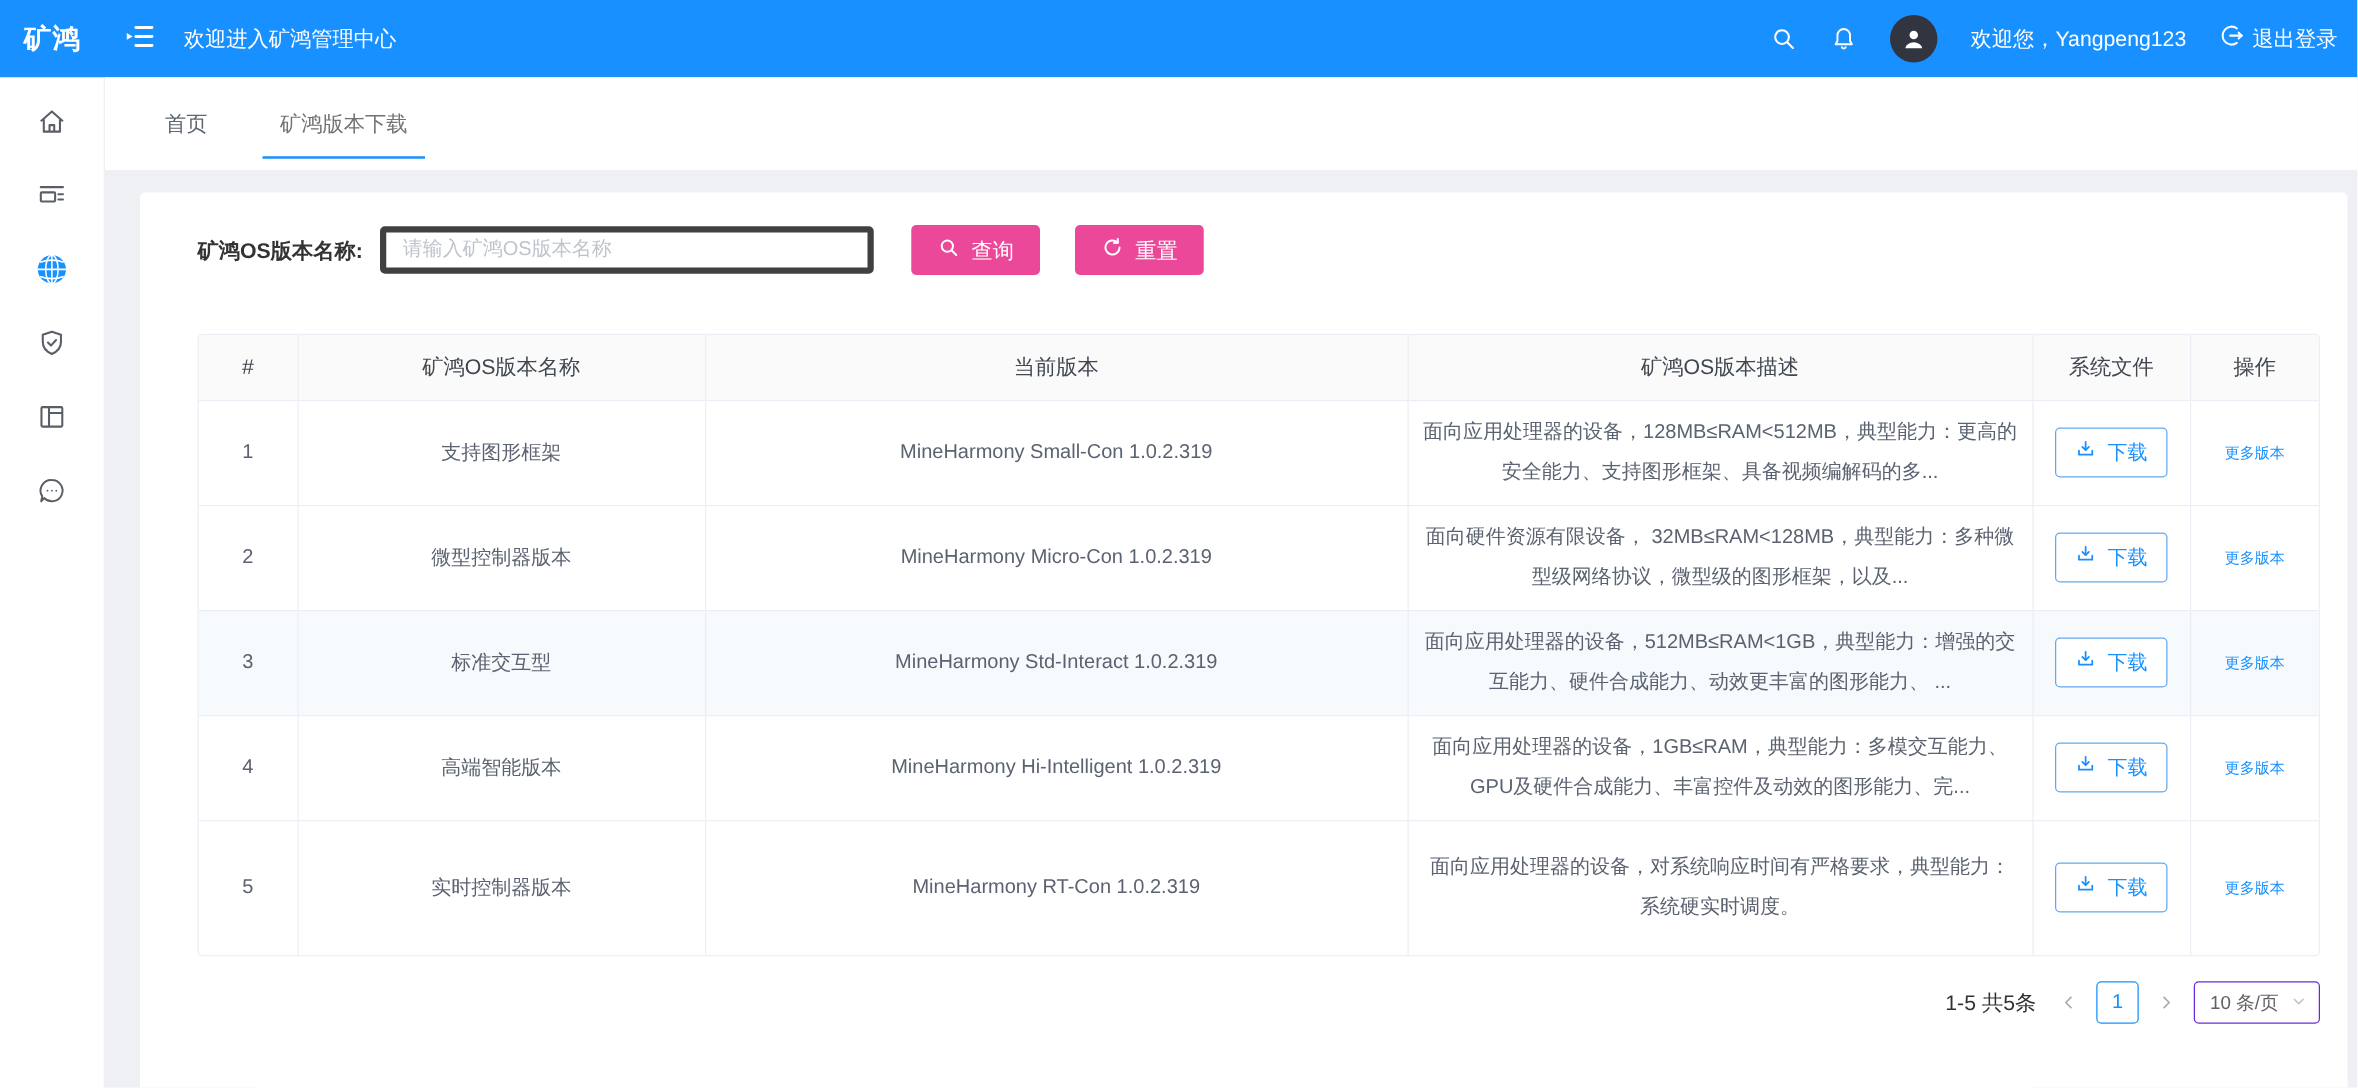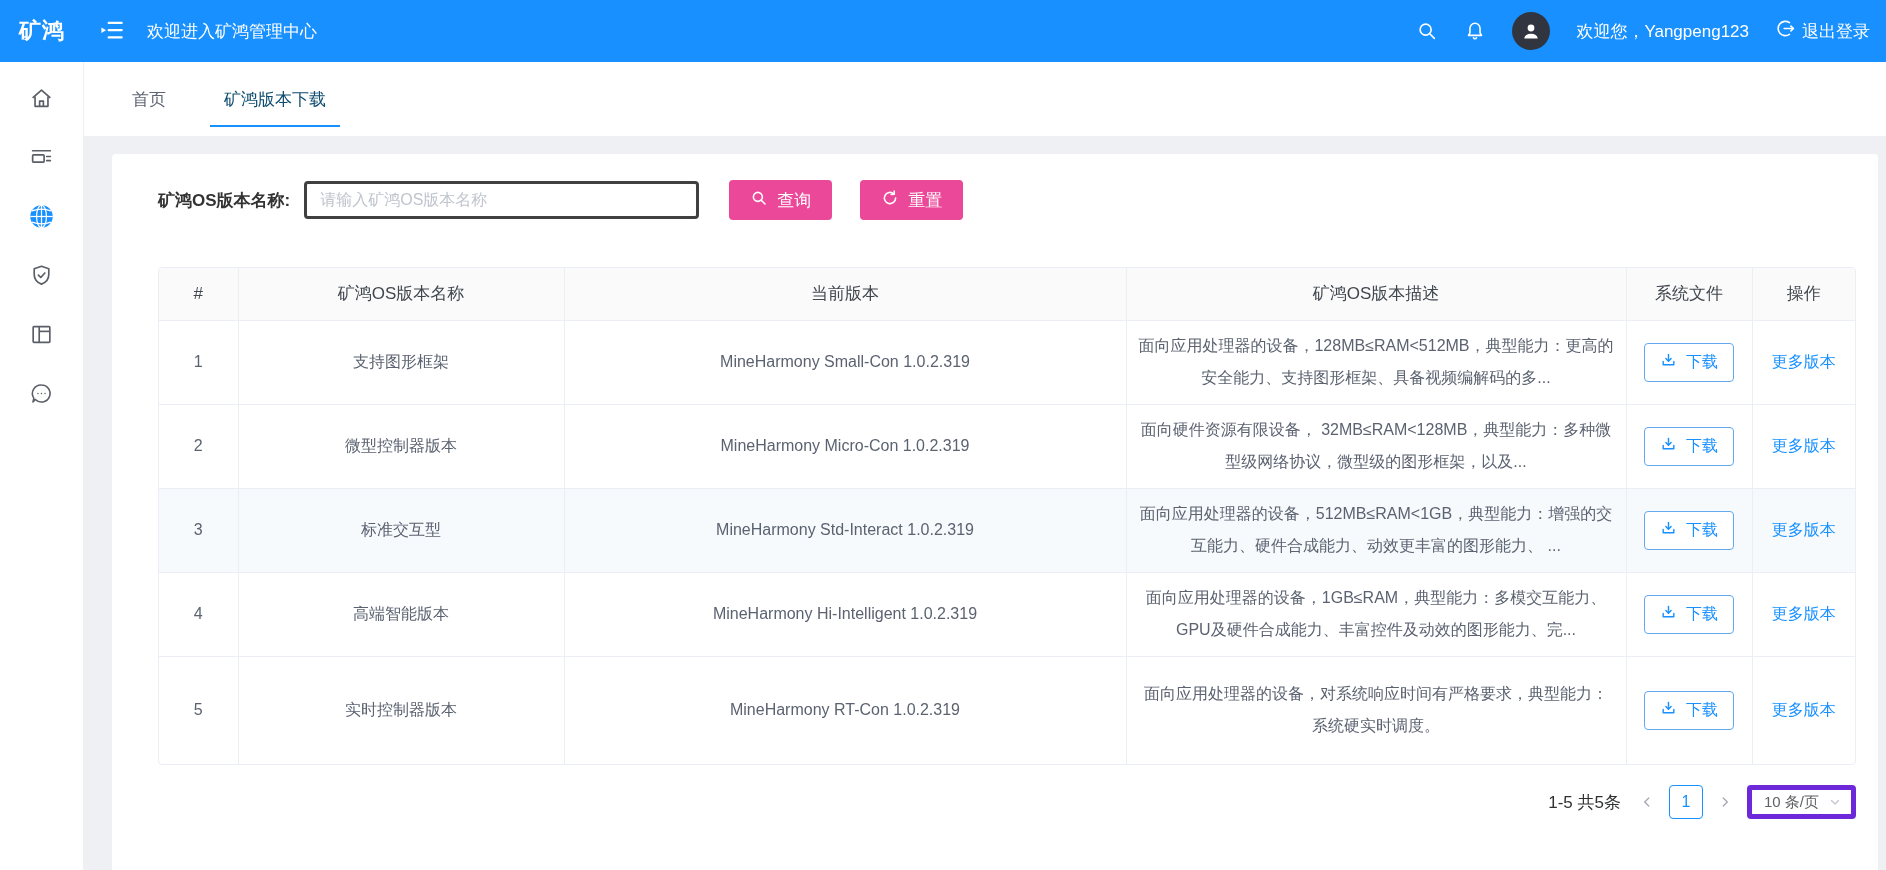--- a/index.html
+++ b/index.html
@@ -22,32 +22,32 @@
   .sidebar { width:84px; background:#fff; border-right:1px solid #f0f0f0;
     display:flex; flex-direction:column; align-items:center; padding-top:26px; gap:35px; }
   .side-item { width:24px; height:24px; display:flex; align-items:center; justify-content:center; cursor:pointer; }
   .main { flex:1; display:flex; flex-direction:column; background:#eef0f4; }
 
   
   .tabbar { height:74px; background:#fff; display:flex; align-items:center; }
   .tab { position:relative; height:100%; display:flex; align-items:center;
     font-size:17px; color:#5f6673; cursor:pointer; }
   .tab-home { margin-left:48px; }
-  .tab-active { margin-left:58px; color:#0c4a6e; }
+  .tab-active { margin-left:58px; color:#737373; }
   .tab-active::after { content:""; position:absolute; left:-14px; right:-14px; bottom:9px;
     height:2px; background:#1890ff; }
 
   
   .content { flex:1; padding:18px 8px 0 28px; }
   .card { background:#fff; border-radius:4px; height:100%; padding:0 22px 0 46px; }
 
   
   .filter-row { display:flex; align-items:center; padding-top:26px; }
   .filter-label { font-size:17px; color:#333; font-weight:600; }
-  .filter-input { width:395px; height:38px; margin-left:14px; border:3px solid #404040;
+  .filter-input { width:395px; height:38px; margin-left:14px; border:5px solid #404040;
     border-radius:4px; padding:0 13px; font-size:16px; color:#333; outline:none;
     font-family:"Liberation Sans","DejaVu Sans",sans-serif; }
   .filter-input::placeholder { color:#bfc4cc; }
   .btn { display:inline-flex; align-items:center; gap:9px; height:40px; border:none;
     background:#ec4899; color:#fff; font-size:17px; border-radius:4px; padding:0 21px;
     cursor:pointer; font-family:inherit; }
   .btn-query { margin-left:30px; }
   .btn-reset { margin-left:28px; }
 
   
@@ -58,31 +58,31 @@
   th:last-child, td:last-child { border-right:none; }
   tr:last-child td { border-bottom:none; }
   thead th { height:52px; background:#fafafa; font-weight:400; font-size:17px; color:#41474f; }
   tbody td { height:84px; font-size:16px; color:#5b6270; }
   tbody tr:nth-child(5) td { height:108px; }
   tbody tr.row-hl { background:#f6fafd; }
   td.desc-cell { font-size:16px; line-height:2; padding:0 10px; color:#5b6270; }
   .dl-btn { display:inline-flex; align-items:center; gap:9px; background:#fff;
     border:1px solid #64a9ef; color:#1890ff; font-size:16px; border-radius:4px;
     padding:8px 15px; cursor:pointer; font-family:inherit; }
-  .more-link { color:#1890ff; font-size:16px; text-decoration:none; cursor:pointer; }
+  .more-link { color:#1890ff; font-size:12px; text-decoration:none; cursor:pointer; }
 
   
   .pager { display:flex; align-items:center; justify-content:flex-end; gap:12px;
     margin-top:20px; }
   .pager-total { font-size:17px; color:#303133; margin-right:4px; }
   .pg-arrow { display:flex; align-items:center; justify-content:center; width:20px; height:32px; cursor:pointer; }
   .pg-num { width:34px; height:34px; border:1px solid #1890ff; border-radius:4px;
     color:#1890ff; font-size:16px; display:flex; align-items:center; justify-content:center;
     background:#fff; cursor:pointer; }
-  .pg-size { height:34px; border:5px solid #6d28d9; border-radius:4px; background:#fff;
+  .pg-size { height:34px; border:1px solid #6d28d9; border-radius:4px; background:#fff;
     display:flex; align-items:center; gap:10px; padding:0 10px 0 12px; font-size:15px;
     color:#606266; cursor:pointer; }
 </style>
 </head>
 <body>
 
 <div class="header">
   <div class="logo">矿鸿</div>
   <div class="fold-btn">
     <span>

